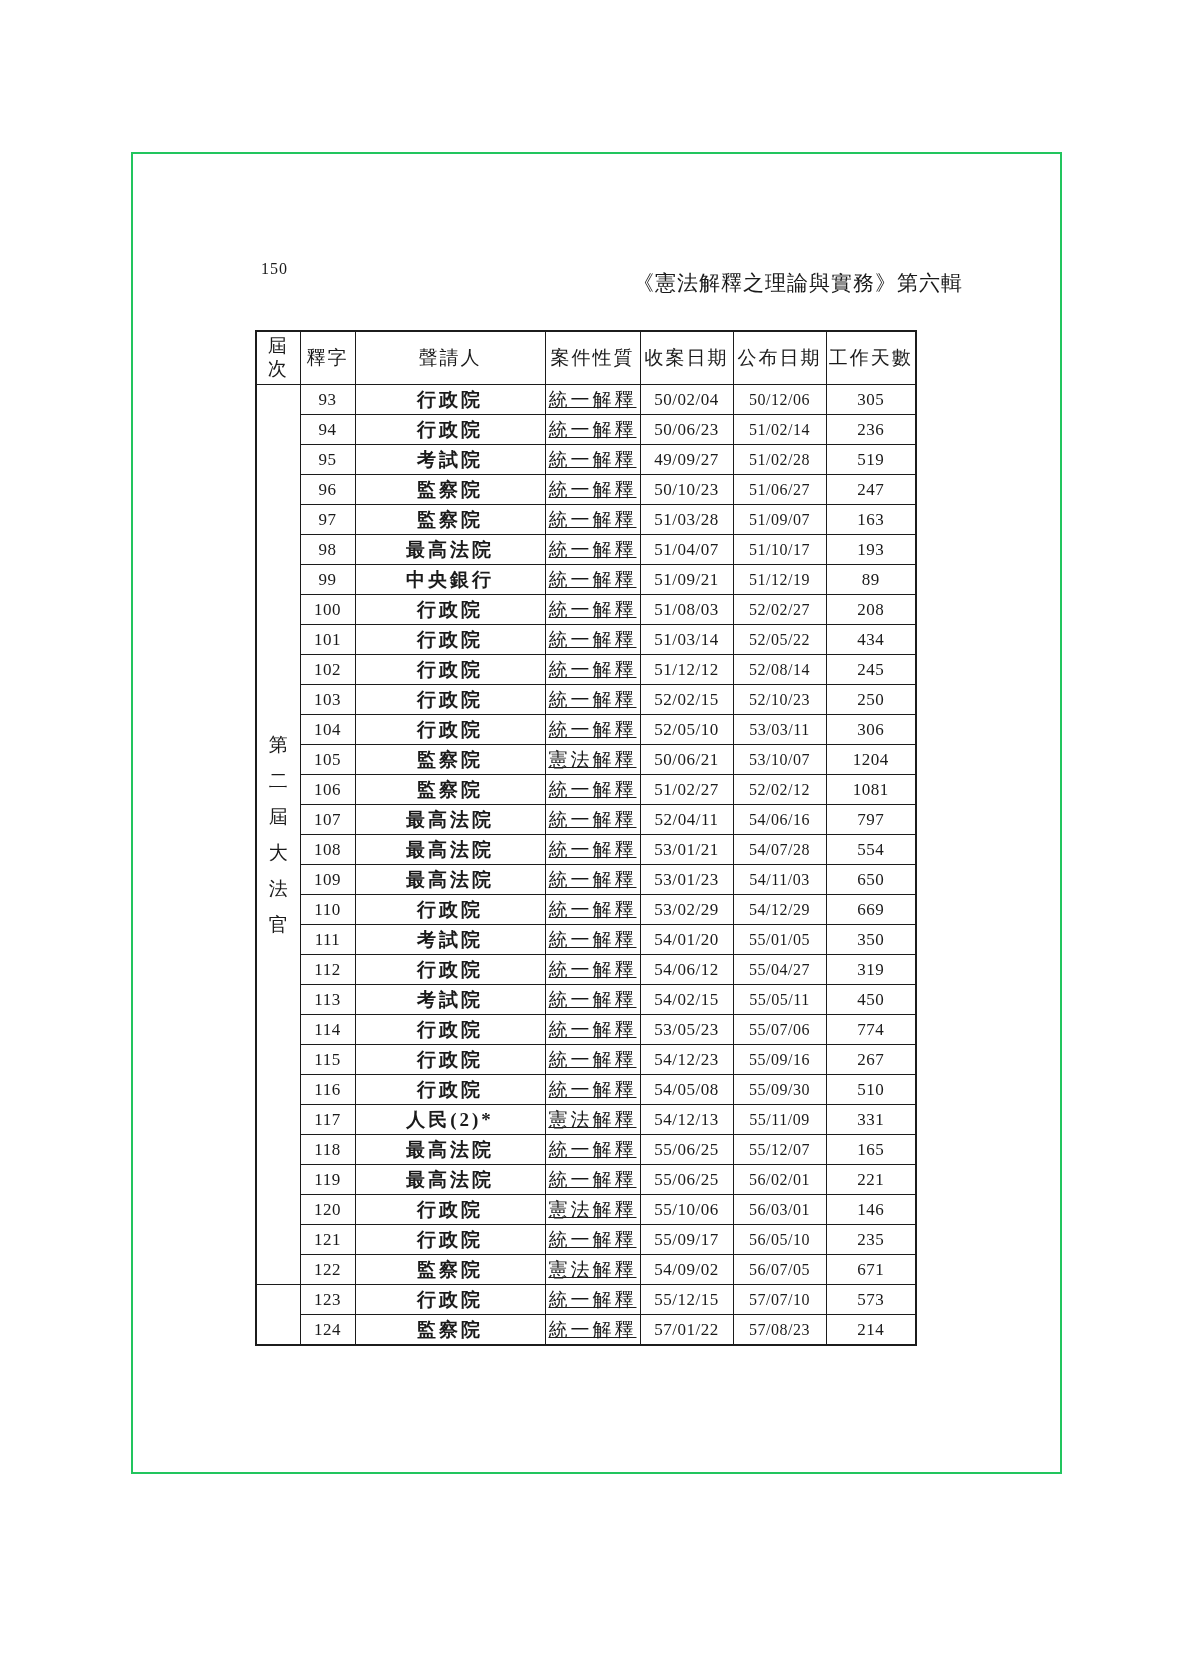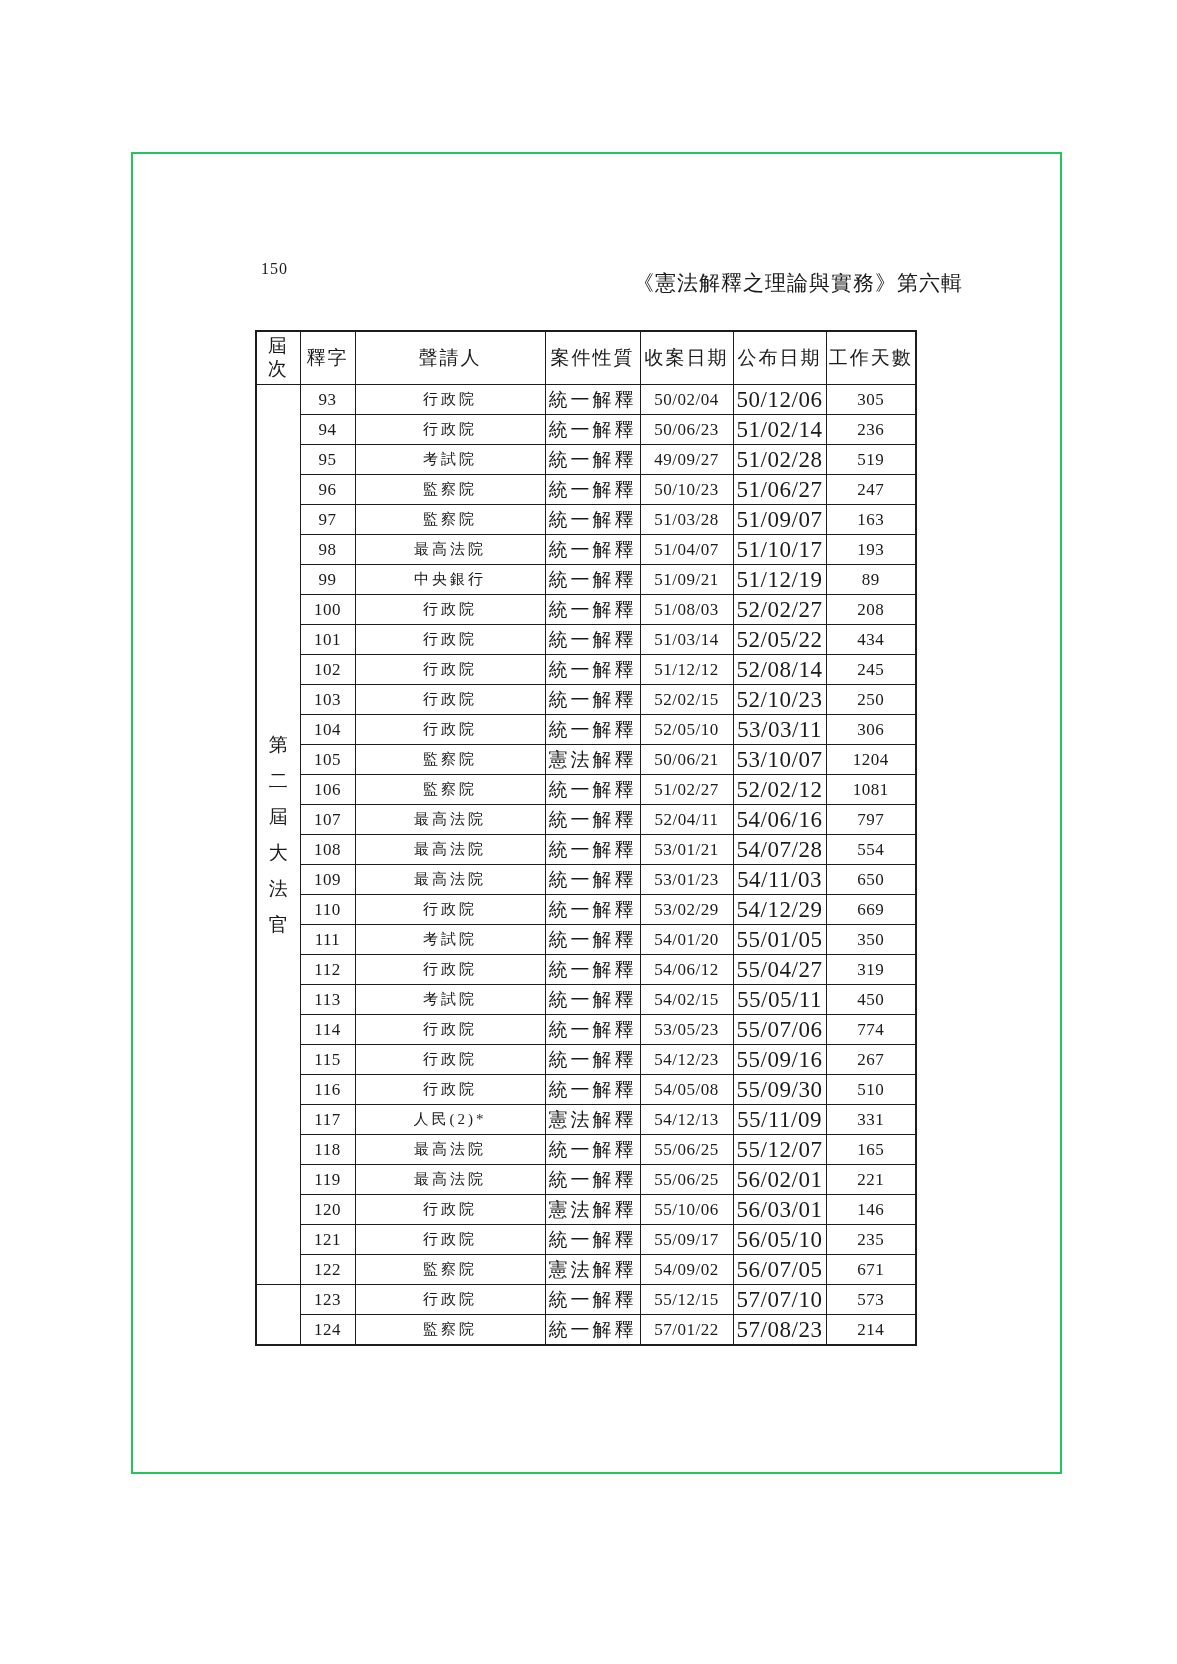--- a/index.html
+++ b/index.html
@@ -71,24 +71,24 @@
     font-weight: normal;
     font-size: 19px;
     letter-spacing: 2px;
     white-space: pre-line;
     line-height: 1.2;
   }
   table.interp tbody td {
     height: 29px;
   }
   td.c0 { font-size: 17px; letter-spacing: 0.5px; }
-  td.c1 { font-size: 15px; letter-spacing: 3px; }
-  td.c2 { font-size: 19px; letter-spacing: 3px; }
+  td.c1 { font-size: 19px; letter-spacing: 3px; font-weight: bold; }
+  td.c2 { font-size: 19px; letter-spacing: 3px; text-decoration: underline; }
   td.c3 { font-size: 17px; letter-spacing: 0.5px; margin-top: 12px; }
-  td.c4 { font-size: 23px; letter-spacing: 0.5px; }
+  td.c4 { font-size: 16px; letter-spacing: 0.5px; }
   td.c5 { font-size: 17px; letter-spacing: 0.5px; margin-left: 20px; }
   td.group-cell {
     vertical-align: middle;
   }
   .vertical-label {
     white-space: pre-line;
     font-size: 19px;
     line-height: 36px;
     text-align: center;
   }

